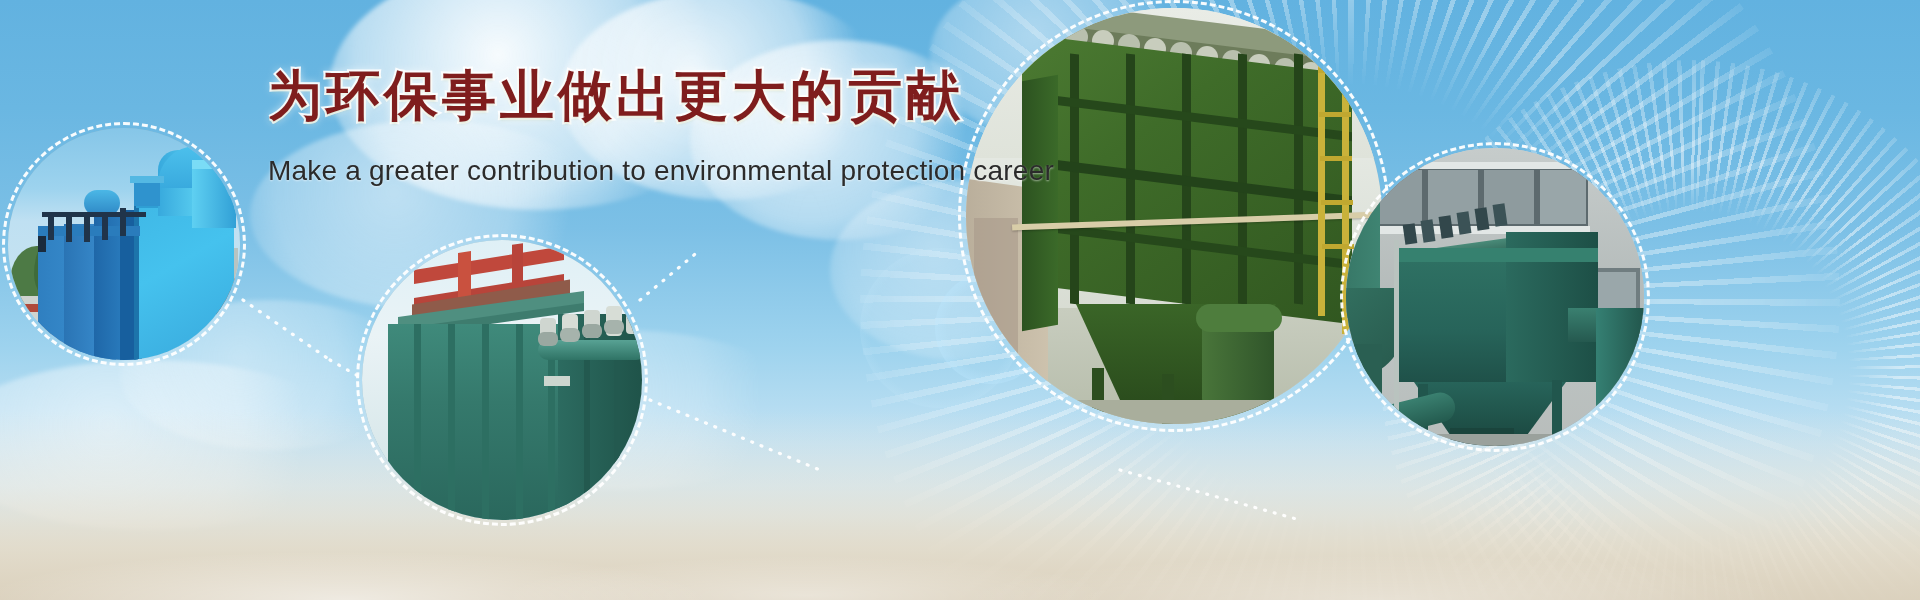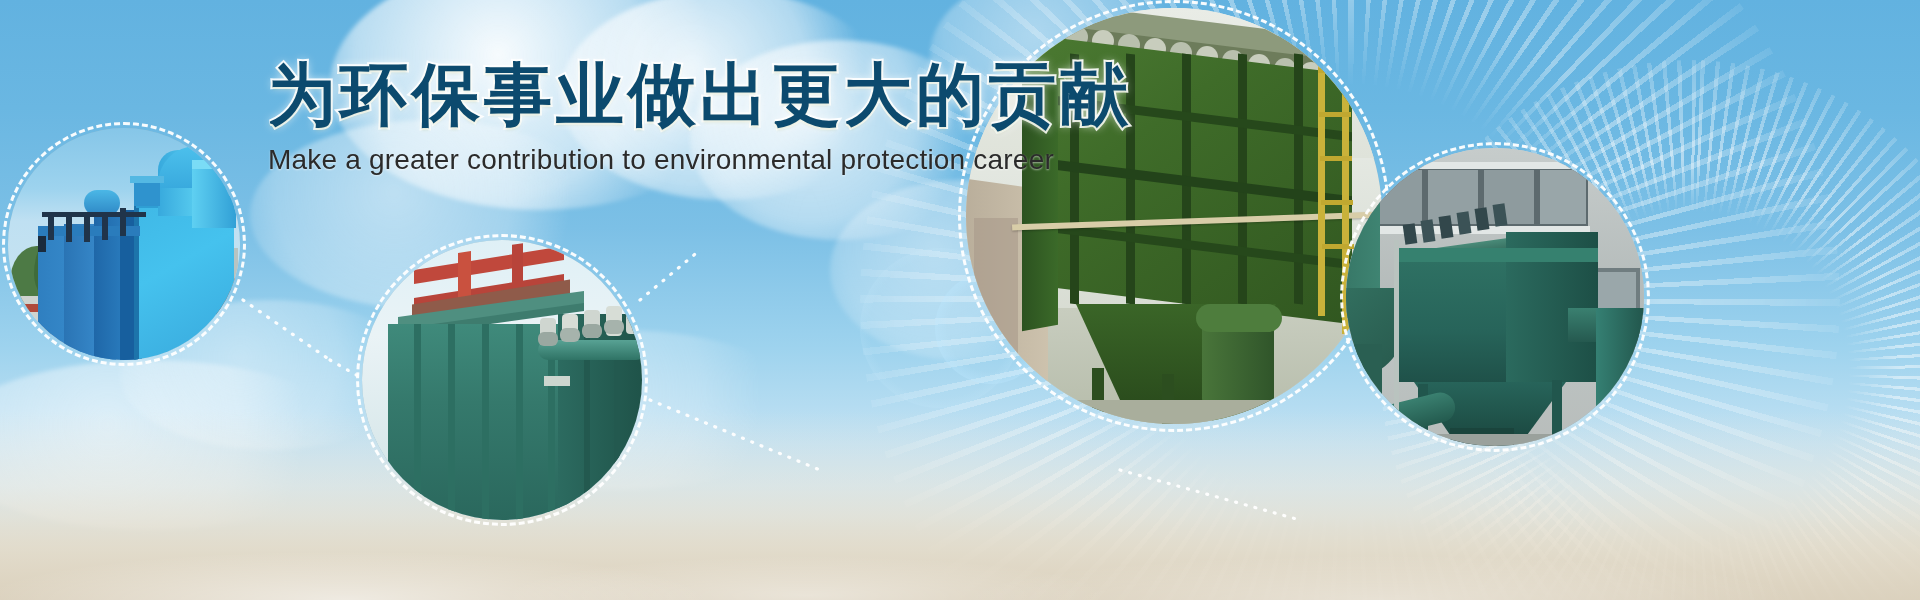--- a/index.html
+++ b/index.html
@@ -164,33 +164,33 @@
     letter-spacing:6px;
     color:#1a6ea6;
     background:linear-gradient(to bottom,#2f8fc0 0%,#1d74ab 45%,#14537f 100%);
     -webkit-background-clip:text;
     background-clip:text;
     -webkit-text-fill-color:transparent;
     text-shadow:0 1px 0 rgba(255,255,255,.25);
     white-space:nowrap;
   }
   .headline-cn-2 {
-    margin-top:6px;
-    font-size:68px;
+    margin-top:14px;
+    font-size:54px;
     line-height:1.08;
     font-weight:bold;
     letter-spacing:4px;
-    color:#0c4a6e;
+    color:#7f1d1d;
     -webkit-text-stroke:4px rgba(255,255,255,.92);
     paint-order:stroke fill;
     text-shadow:0 0 10px rgba(255,255,255,.85), 0 2px 3px rgba(120,150,60,.25);
     white-space:nowrap;
   }
   .subtitle-en {
-    margin-top:12px;
+    margin-top:30px;
     font-size:28px;
     line-height:1.2;
     color:#2b2b2b;
     letter-spacing:.2px;
     white-space:nowrap;
     text-shadow:0 1px 2px rgba(255,255,255,.55);
   }
 
   
   .tree { position:absolute; border-radius:46% 46% 40% 40%/60% 60% 40% 40%; }

